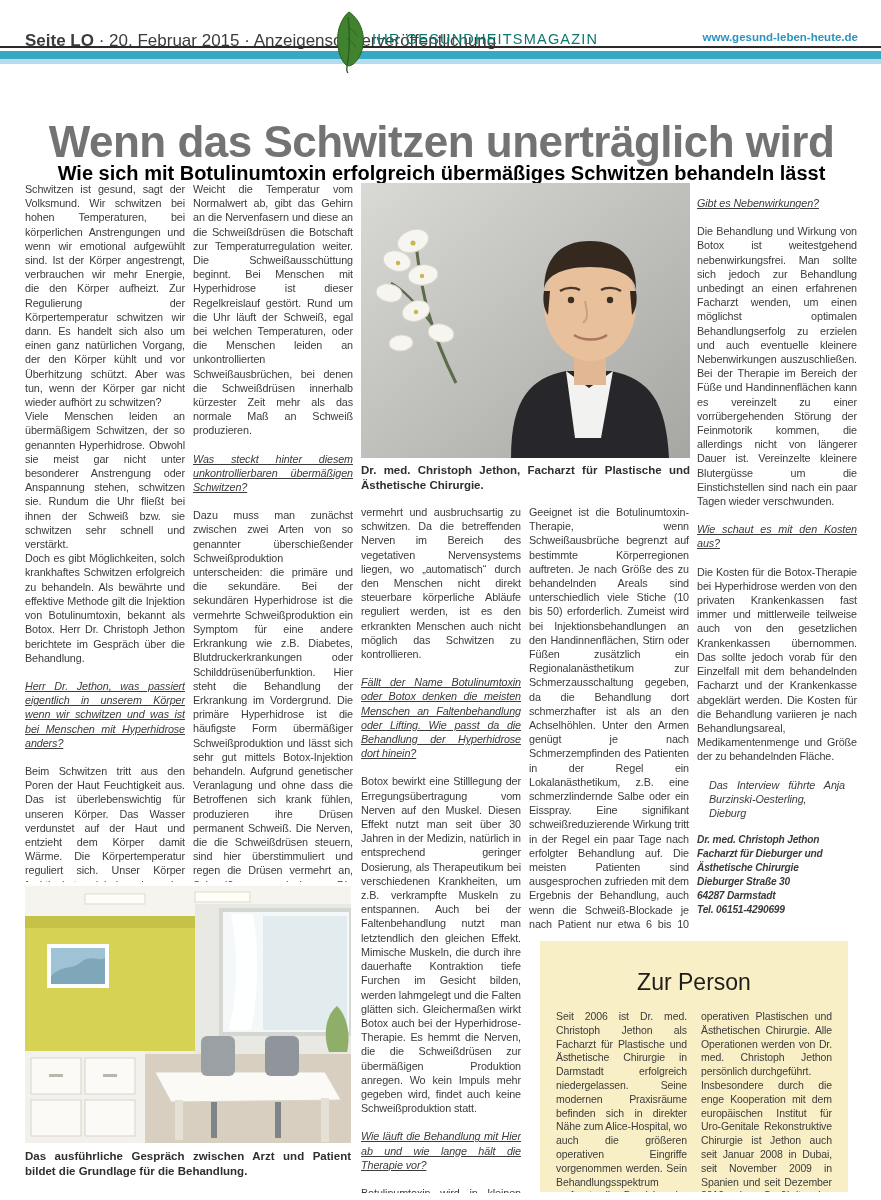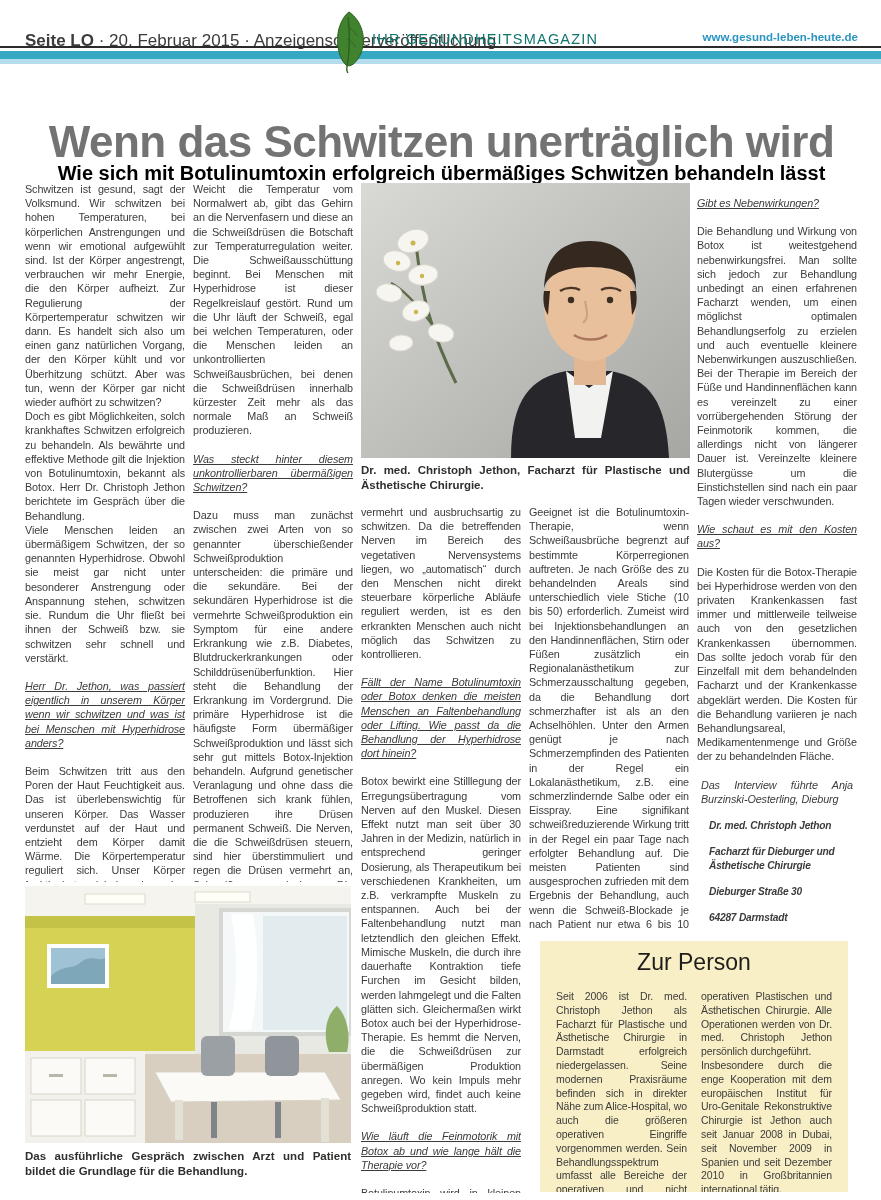--- a/index.html
+++ b/index.html
@@ -20,41 +20,41 @@
   .title{position:absolute;left:25px;top:88px;width:833px;text-align:center;
          font-size:44px;font-weight:bold;letter-spacing:-0.5px;color:#737373;}
   .subtitle{position:absolute;left:25px;top:145px;width:833px;text-align:center;
             font-size:20px;font-weight:bold;color:#000000;}
 
   
   .col{position:absolute;width:160px;font-size:10.8px;line-height:14.2px;letter-spacing:-0.1px;
        text-align:justify;overflow:hidden;}
   .col p{margin:0;}
   .col p.p-q{margin:14px 0;font-style:italic;text-decoration:underline;}
-  .col p.p-sig{margin:14px 4px 13px;font-style:italic;}
-  .col p.p-c{margin:12px;font-weight:bold;font-style:italic;text-align:left;font-size:10.2px;
+  .col p.p-sig{margin:14px 12px 13px;font-style:italic;}
+  .col p.p-c{margin:0;font-weight:bold;font-style:italic;text-align:left;font-size:10.2px;
              letter-spacing:-0.2px;line-height:14px;}
   #col1{left:25px;top:182px;height:700px;}
   #col2{left:193px;top:182px;height:700px;}
   #col3{left:361px;top:505px;height:688px;}
   #col4{left:529px;top:505px;height:426px;}
   #col5{left:697px;top:182px;height:752px;}
 
   
   .photo{position:absolute;overflow:hidden;background:#c4c4c2;}
   #portrait{left:361px;top:183px;width:329px;height:275px;}
   #office{left:25px;top:886px;width:326px;height:257px;}
   .caption{position:absolute;font-size:11.5px;font-weight:bold;line-height:14.5px;
            text-align:justify;color:#2f2f2e;}
   #portrait-cap{left:361px;top:463px;width:329px;}
   #office-cap{left:25px;top:1149px;width:326px;}
 
   
   .zp-box{position:absolute;left:540px;top:941px;width:308px;height:251px;background:#f9efc6;
-          box-sizing:border-box;padding:8px 16px 12px;overflow:hidden;}
+          box-sizing:border-box;padding:28px 16px 12px;overflow:hidden;}
   .zp-title{text-align:center;font-size:23px;color:#1d1d1b;margin:0 0 14px;font-weight:normal;}
   .zp-body{column-count:2;column-gap:14px;font-size:10.5px;line-height:13.8px;
            letter-spacing:-0.1px;text-align:justify;}
   .zp-body p{margin:0;}
 </style>
 </head>
 <body>
 
 <div class="page">
 
@@ -75,35 +75,35 @@
 
   <div class="hdr-rule"></div>
   <div class="band-teal"></div>
   <div class="band-light"></div>
 
   <h1 class="title">Wenn das Schwitzen unerträglich wird</h1>
   <h2 class="subtitle">Wie sich mit Botulinumtoxin erfolgreich übermäßiges Schwitzen behandeln lässt</h2>
 
   <div id="col1" class="col">
       <p class="p-n">Schwitzen ist gesund, sagt der Volksmund. Wir schwitzen bei hohen Temperaturen, bei körperlichen Anstrengungen und wenn wir emotional aufgewühlt sind. Ist der Körper angestrengt, verbrauchen wir mehr Energie, die den Körper aufheizt. Zur Regulierung der Körpertemperatur schwitzen wir dann. Es handelt sich also um einen ganz natürlichen Vorgang, der den Körper kühlt und vor Überhitzung schützt. Aber was tun, wenn der Körper gar nicht wieder aufhört zu schwitzen?</p>
+      <p class="p-n">Viele Menschen leiden an übermäßigem Schwitzen, der so genannten Hyperhidrose. Obwohl sie meist gar nicht unter besonderer Anstrengung oder Anspannung stehen, schwitzen sie. Rundum die Uhr fließt bei ihnen der Schweiß bzw. sie schwitzen sehr schnell und verstärkt.</p>
       <p class="p-n">Doch es gibt Möglichkeiten, solch krankhaftes Schwitzen erfolgreich zu behandeln. Als bewährte und effektive Methode gilt die Injektion von Botulinumtoxin, bekannt als Botox. Herr Dr. Christoph Jethon berichtete im Gespräch über die Behandlung.</p>
-      <p class="p-n">Viele Menschen leiden an übermäßigem Schwitzen, der so genannten Hyperhidrose. Obwohl sie meist gar nicht unter besonderer Anstrengung oder Anspannung stehen, schwitzen sie. Rundum die Uhr fließt bei ihnen der Schweiß bzw. sie schwitzen sehr schnell und verstärkt.</p>
       <p class="p-q">Herr Dr. Jethon, was passiert eigentlich in unserem Körper wenn wir schwitzen und was ist bei Menschen mit Hyperhidrose anders?</p>
       <p class="p-n">Beim Schwitzen tritt aus den Poren der Haut Feuchtigkeit aus. Das ist überlebenswichtig für unseren Körper. Das Wasser verdunstet auf der Haut und entzieht dem Körper damit Wärme. Die Körpertemperatur reguliert sich. Unser Körper funktioniert dabei wie eine Klimaanlage. Sensoren messen die Temperatur im Körper und geben die Werte an das Gehirn weiter.</p>
     </div>
   <div id="col2" class="col">
       <p class="p-n">Weicht die Temperatur vom Normalwert ab, gibt das Gehirn an die Nervenfasern und diese an die Schweißdrüsen die Botschaft zur Temperaturregulation weiter. Die Schweißausschüttung beginnt. Bei Menschen mit Hyperhidrose ist dieser Regelkreislauf gestört. Rund um die Uhr läuft der Schweiß, egal bei welchen Temperaturen, oder die Menschen leiden an unkontrollierten Schweißausbrüchen, bei denen die Schweißdrüsen innerhalb kürzester Zeit mehr als das normale Maß an Schweiß produzieren.</p>
       <p class="p-q">Was steckt hinter diesem unkontrollierbaren übermäßigen Schwitzen?</p>
       <p class="p-n">Dazu muss man zunächst zwischen zwei Arten von so genannter überschießender Schweißproduktion unterscheiden: die primäre und die sekundäre. Bei der sekundären Hyperhidrose ist die vermehrte Schweißproduktion ein Symptom für eine andere Erkrankung wie z.B. Diabetes, Blutdruckerkrankungen oder Schilddrüsenüberfunktion. Hier steht die Behandlung der Erkrankung im Vordergrund. Die primäre Hyperhidrose ist die häufigste Form übermäßiger Schweißproduktion und lässt sich sehr gut mittels Botox-Injektion behandeln. Aufgrund genetischer Veranlagung und ohne dass die Betroffenen sich krank fühlen, produzieren ihre Drüsen permanent Schweiß. Die Nerven, die die Schweißdrüsen steuern, sind hier überstimmuliert und regen die Drüsen vermehrt an, Schweiß zu produzieren. Die Betroffenen leiden meist schon seit der Pubertät daran, an einzelnen Körperregionen, insbesondere den Achselhöhlen, Händen, Stirn oder Fußsohlen, besonders</p>
     </div>
   <div id="col3" class="col">
       <p class="p-n">vermehrt und ausbruchsartig zu schwitzen. Da die betreffenden Nerven im Bereich des vegetativen Nervensystems liegen, wo „automatisch“ durch den Menschen nicht direkt steuerbare körperliche Abläufe reguliert werden, ist es den erkrankten Menschen auch nicht möglich das Schwitzen zu kontrollieren.</p>
       <p class="p-q">Fällt der Name Botulinumtoxin oder Botox denken die meisten Menschen an Faltenbehandlung oder Lifting. Wie passt da die Behandlung der Hyperhidrose dort hinein?</p>
       <p class="p-n">Botox bewirkt eine Stilllegung der Erregungsübertragung vom Nerven auf den Muskel. Diesen Effekt nutzt man seit über 30 Jahren in der Medizin, natürlich in entsprechend geringer Dosierung, als Therapeutikum bei verschiedenen Krankheiten, um z.B. verkrampfte Muskeln zu entspannen. Auch bei der Faltenbehandlung nutzt man letztendlich den gleichen Effekt. Mimische Muskeln, die durch ihre dauerhafte Kontraktion tiefe Furchen im Gesicht bilden, werden lahmgelegt und die Falten glätten sich. Gleichermaßen wirkt Botox auch bei der Hyperhidrose-Therapie. Es hemmt die Nerven, die die Schweißdrüsen zur übermäßigen Produktion anregen. Wo kein Impuls mehr gegeben wird, findet auch keine Schweißproduktion statt.</p>
-      <p class="p-q">Wie läuft die Feinmotorik mit Botox ab und wie lange hält die Therapie vor?</p>
+      <p class="p-q">Wie läuft die Behandlung mit Hier ab und wie lange hält die Therapie vor?</p>
       <p class="p-n">Botulinumtoxin wird in kleinen Abständen und genau dosiert unter die gesamte zuvor desinfizierte betroffene Hautpartie injiziert.</p>
     </div>
   <div id="col4" class="col">
       <p class="p-n">Geeignet ist die Botulinumtoxin-Therapie, wenn Schweißausbrüche begrenzt auf bestimmte Körperregionen auftreten. Je nach Größe des zu behandelnden Areals sind unterschiedlich viele Stiche (10 bis 50) erforderlich. Zumeist wird bei Injektionsbehandlungen an den Handinnenflächen, Stirn oder Füßen zusätzlich ein Regionalanästhetikum zur Schmerzausschaltung gegeben, da die Behandlung dort schmerzhafter ist als an den Achselhöhlen. Unter den Armen genügt je nach Schmerzempfinden des Patienten in der Regel ein Lokalanästhetikum, z.B. eine schmerzlindernde Salbe oder ein Eisspray. Eine signifikant schweißreduzierende Wirkung tritt in der Regel ein paar Tage nach erfolgter Behandlung auf. Die meisten Patienten sind ausgesprochen zufrieden mit dem Ergebnis der Behandlung, auch wenn die Schweiß-Blockade je nach Patient nur etwa 6 bis 10 Monate anhält. Danach haben sich die Nervenbereiche wieder regeneriert und das Schwitzen setzt erneut ein. Die Behandlung kann</p>
     </div>
   <div id="col5" class="col">
       <p class="p-q">Gibt es Nebenwirkungen?</p>
       <p class="p-n">Die Behandlung und Wirkung von Botox ist weitestgehend nebenwirkungsfrei. Man sollte sich jedoch zur Behandlung unbedingt an einen erfahrenen Facharzt wenden, um einen möglichst optimalen Behandlungserfolg zu erzielen und auch eventuelle kleinere Nebenwirkungen auszuschließen. Bei der Therapie im Bereich der Füße und Handinnenflächen kann es vereinzelt zu einer vorrübergehenden Störung der Feinmotorik kommen, die allerdings nicht von längerer Dauer ist. Vereinzelte kleinere Blutergüsse um die Einstichstellen sind nach ein paar Tagen wieder verschwunden.</p>
       <p class="p-q">Wie schaut es mit den Kosten aus?</p>
       <p class="p-n">Die Kosten für die Botox-Therapie bei Hyperhidrose werden von den privaten Krankenkassen fast immer und mittlerweile teilweise auch von den gesetzlichen Krankenkassen übernommen. Das sollte jedoch vorab für den Einzelfall mit dem behandelnden Facharzt und der Krankenkasse abgeklärt werden. Die Kosten für die Behandlung variieren je nach Behandlungsareal, Medikamentenmenge und Größe der zu behandelnden Fläche.</p>

